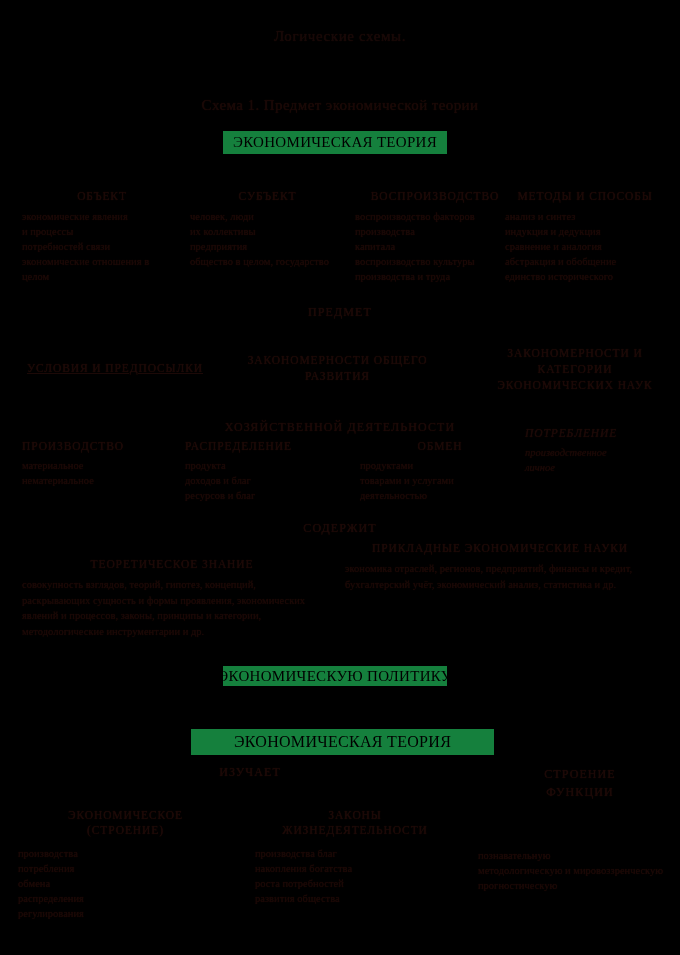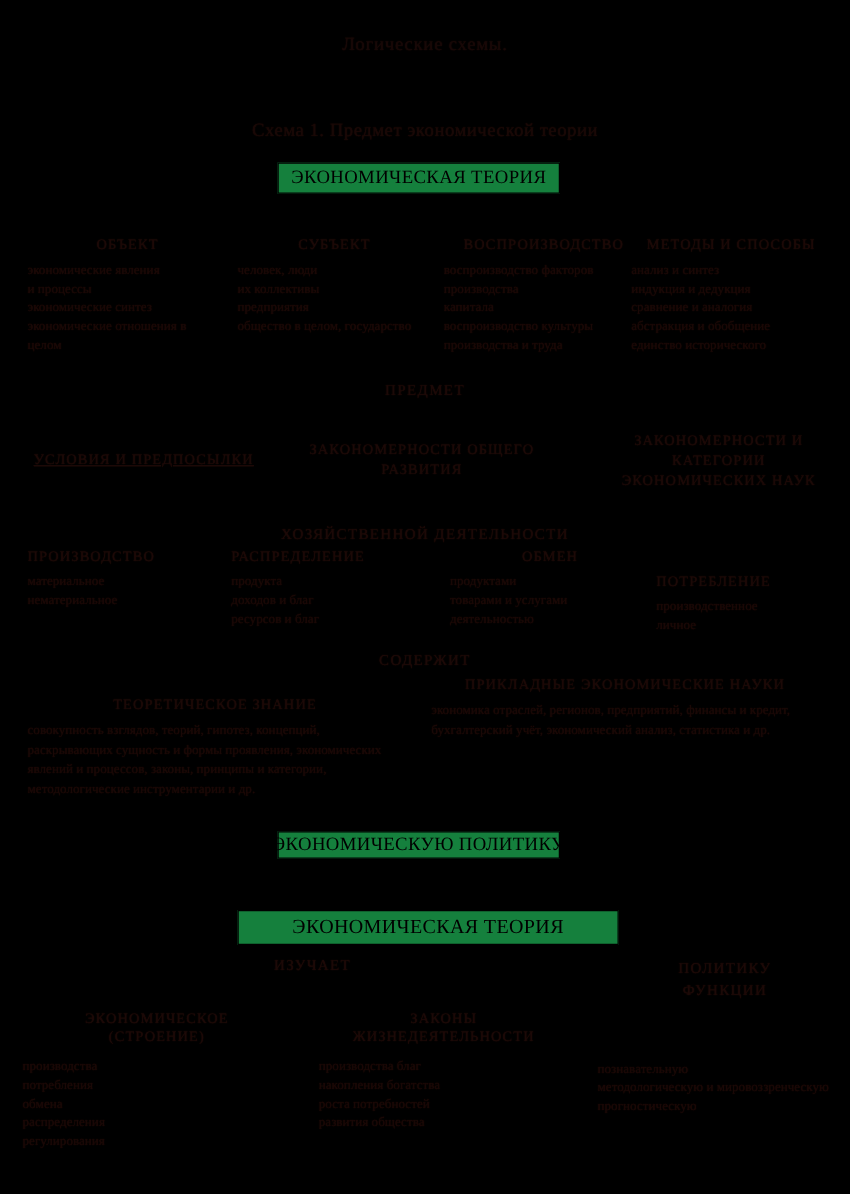--- a/index.html
+++ b/index.html
@@ -104,21 +104,21 @@
 <div class="abs doc-title">Логические схемы.</div>
 <div class="abs doc-subtitle">Схема 1. Предмет экономической теории</div>
 
 <div class="abs white-box" id="box-theory-top">ЭКОНОМИЧЕСКАЯ ТЕОРИЯ</div>
 
 <div class="abs" style="left:22px; top:190px; width:160px;">
   <div class="col-head">ОБЪЕКТ</div>
   <div style="margin-top:7px;">
     <div class="body-line">экономические явления</div>
     <div class="body-line">и процессы</div>
-    <div class="body-line">экономические синтез</div>
+    <div class="body-line">потребностей связи</div>
     <div class="body-line">экономические отношения в</div>
     <div class="body-line">целом</div>
   </div>
 </div>
 
 <div class="abs" style="left:190px; top:190px; width:155px;">
   <div class="col-head">СУБЪЕКТ</div>
   <div style="margin-top:7px;">
     <div class="body-line">человек, люди</div>
     <div class="body-line">их коллективы</div>
@@ -179,21 +179,21 @@
 
 <div class="abs" style="left:360px; top:440px; width:160px;">
   <div class="col-head" style="text-align:center;">ОБМЕН</div>
   <div style="margin-top:6px;">
     <div class="body-line">продуктами</div>
     <div class="body-line">товарами и услугами</div>
     <div class="body-line">деятельностью</div>
   </div>
 </div>
 
-<div class="abs" style="left:525px; top:460px; width:145px;">
+<div class="abs" style="left:525px; top:427px; width:145px;font-style:italic;">
   <div class="col-head" style="text-align:left;">ПОТРЕБЛЕНИЕ</div>
   <div style="margin-top:6px;">
     <div class="body-line">производственное</div>
     <div class="body-line">личное</div>
   </div>
 </div>
 
 <div class="abs section-head" style="left:0; right:0; top:521px;">СОДЕРЖИТ</div>
 
 <div class="abs" style="left:22px; top:558px; width:300px;">
@@ -204,21 +204,21 @@
 <div class="abs" style="left:345px; top:542px; width:310px;">
   <div class="col-head">ПРИКЛАДНЫЕ ЭКОНОМИЧЕСКИЕ НАУКИ</div>
   <div class="body-block" style="margin-top:7px;">экономика отраслей, регионов, предприятий, финансы и кредит, бухгалтерский учёт, экономический анализ, статистика и др.</div>
 </div>
 
 <div class="abs white-box" id="box-policy">ЭКОНОМИЧЕСКУЮ ПОЛИТИКУ</div>
 
 <div class="abs white-box" id="box-theory-bot">ЭКОНОМИЧЕСКАЯ ТЕОРИЯ</div>
 
 <div class="abs section-head" style="left:140px; top:765px; width:220px;">ИЗУЧАЕТ</div>
-<div class="abs section-head" style="left:500px; top:765px; width:160px; white-space:pre-line; line-height:18px;">ПОЛИТИКУ
+<div class="abs section-head" style="left:500px; top:765px; width:160px; white-space:pre-line; line-height:18px;">СТРОЕНИЕ
 ФУНКЦИИ</div>
 
 <div class="abs" style="left:18px; top:808px; width:215px;">
   <div class="col-head" style="white-space:pre-line; line-height:15px;">ЭКОНОМИЧЕСКОЕ
 (СТРОЕНИЕ)</div>
   <div style="margin-top:8px;">
     <div class="body-line">производства</div>
     <div class="body-line">потребления</div>
     <div class="body-line">обмена</div>
     <div class="body-line">распределения</div>

